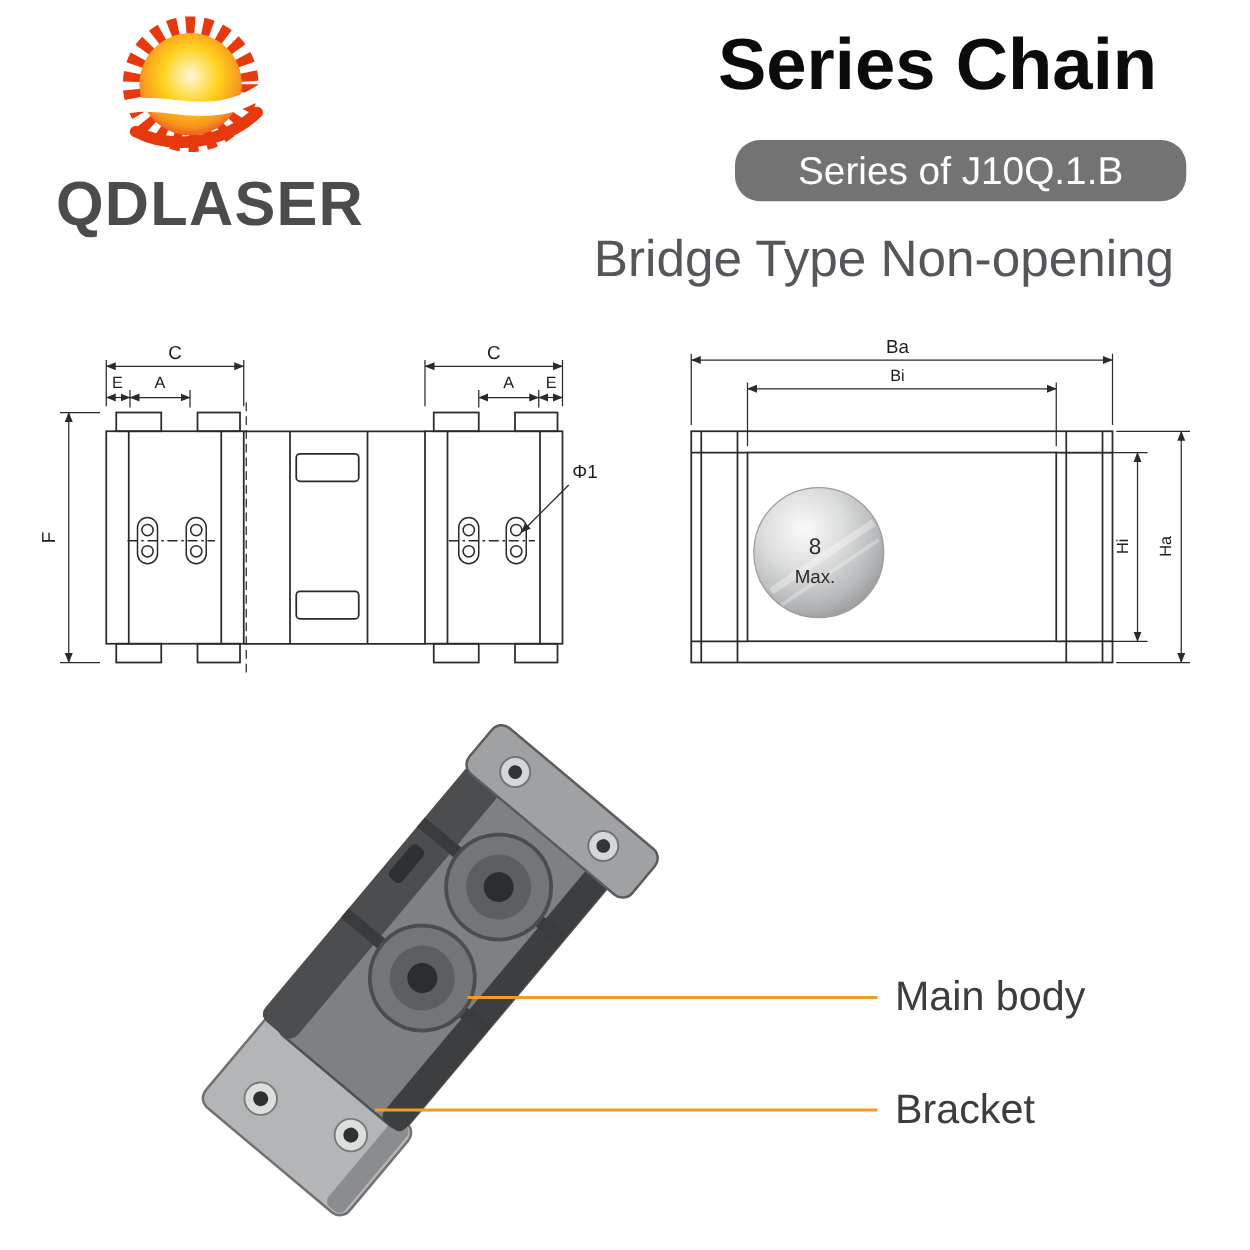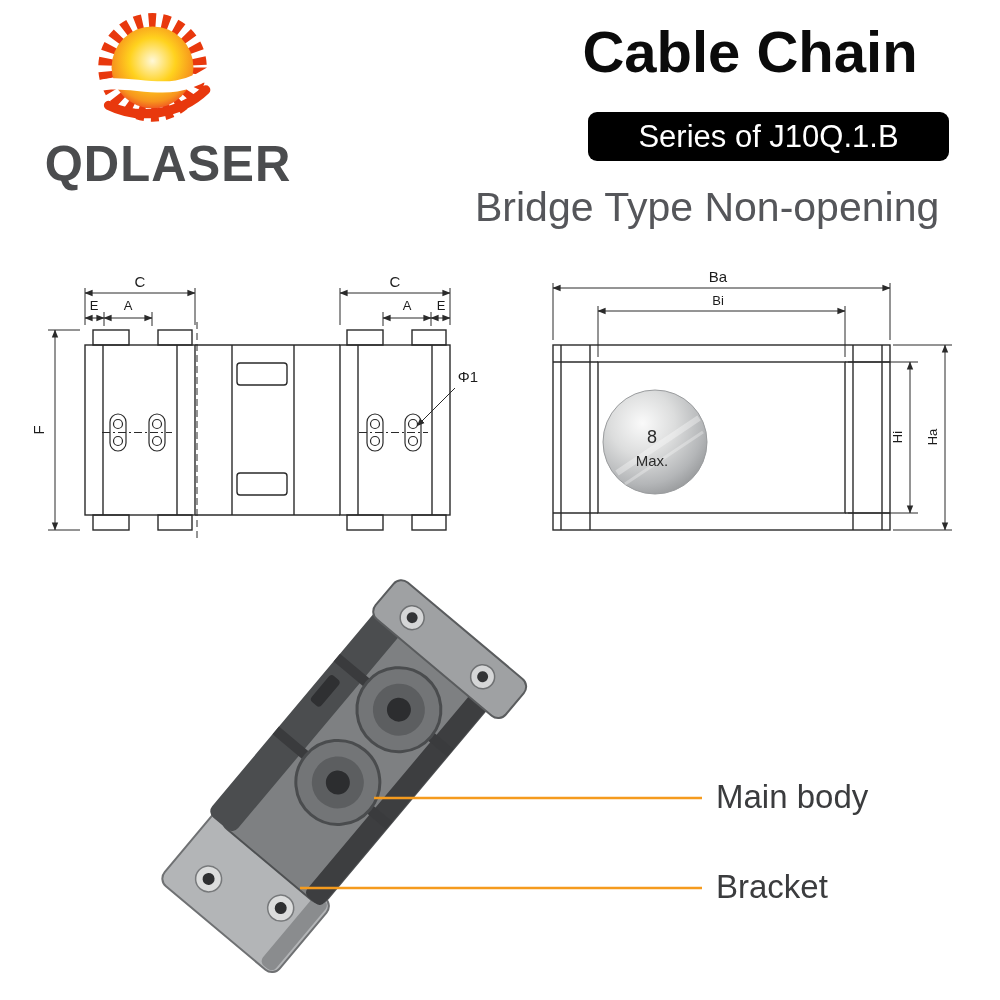--- a/index.html
+++ b/index.html
@@ -2,22 +2,22 @@
 <html><head>
 <meta charset="utf-8">
 <style>
   html,body{margin:0;padding:0;background:#fff;}
   .page{position:relative;width:1000px;height:1000px;background:#fff;overflow:hidden;
         font-family:"Liberation Sans","DejaVu Sans",sans-serif;}
   .abs{position:absolute;}
   .brand{left:18px;top:136px;width:300px;text-align:center;font-size:49px;font-weight:900;
          color:#4b4c4e;letter-spacing:1px;transform:scaleY(1.02);}
   .title{left:505px;top:18px;width:490px;text-align:center;font-size:58px;font-weight:800;color:#0b0b0b;}
-  .badge{left:588px;top:112px;width:361px;height:49px;line-height:49px;border-radius:9px;
-         background:#000000;color:#fff;text-align:center;font-size:31px;}
+  .badge{left:588px;top:112px;width:361px;height:49px;line-height:49px;border-radius:20px;
+         background:#737373;color:#fff;text-align:center;font-size:31px;}
   .subtitle{left:475px;top:184px;width:525px;text-align:left;font-size:41px;color:#55565a;}
   .callout{font-size:33px;color:#3b3c3e;}
   .callout-main{left:716px;top:778px;}
   .callout-bracket{left:716px;top:868px;}
   svg text{font-family:"Liberation Sans","DejaVu Sans",sans-serif;}
   .dimtxt{font-size:15px;fill:#1c1c1c;}
   .dimtxt-sm{font-size:13px;fill:#1c1c1c;}
   .spheretxt{font-size:18px;fill:#2b2b2b;}
   .spheretxt-sm{font-size:15px;fill:#2b2b2b;}
 </style>
@@ -37,21 +37,21 @@
     </defs>
     <g>
       <circle cx="68" cy="58" r="45" fill="none" stroke="#e8380d" stroke-width="16" stroke-dasharray="7 6"></circle>
       <circle cx="68" cy="58" r="40" fill="url(#sunIn)"></circle>
       <path d="M2 82 C 40 58, 82 100, 133 56" stroke="#ffffff" stroke-width="11" fill="none" stroke-linecap="round"></path>
       <path d="M25 95 C 55 110, 95 104, 120 80" stroke="#e8380d" stroke-width="9" fill="none" stroke-linecap="round"></path>
     </g>
   </svg>
 
   <div class="abs brand">QDLASER</div>
-  <div class="abs title">Cable Chain</div>
+  <div class="abs title">Series Chain</div>
   <div class="abs badge">Series of J10Q.1.B</div>
   <div class="abs subtitle">Bridge Type Non-opening</div>
 
   <svg class="abs" style="left:0;top:0;" width="1000" height="1000" viewBox="0 0 1000 1000">
     <defs>
       <marker id="arw" viewBox="0 0 10 10" refX="9.5" refY="5" markerWidth="8" markerHeight="8" orient="auto-start-reverse">
         <path d="M0,1 L10,5 L0,9 z" fill="#2a2a2a"></path>
       </marker>
       <radialGradient id="sphereG" cx="38%" cy="32%" r="78%">
         <stop offset="0%" stop-color="#fafafa"></stop>

